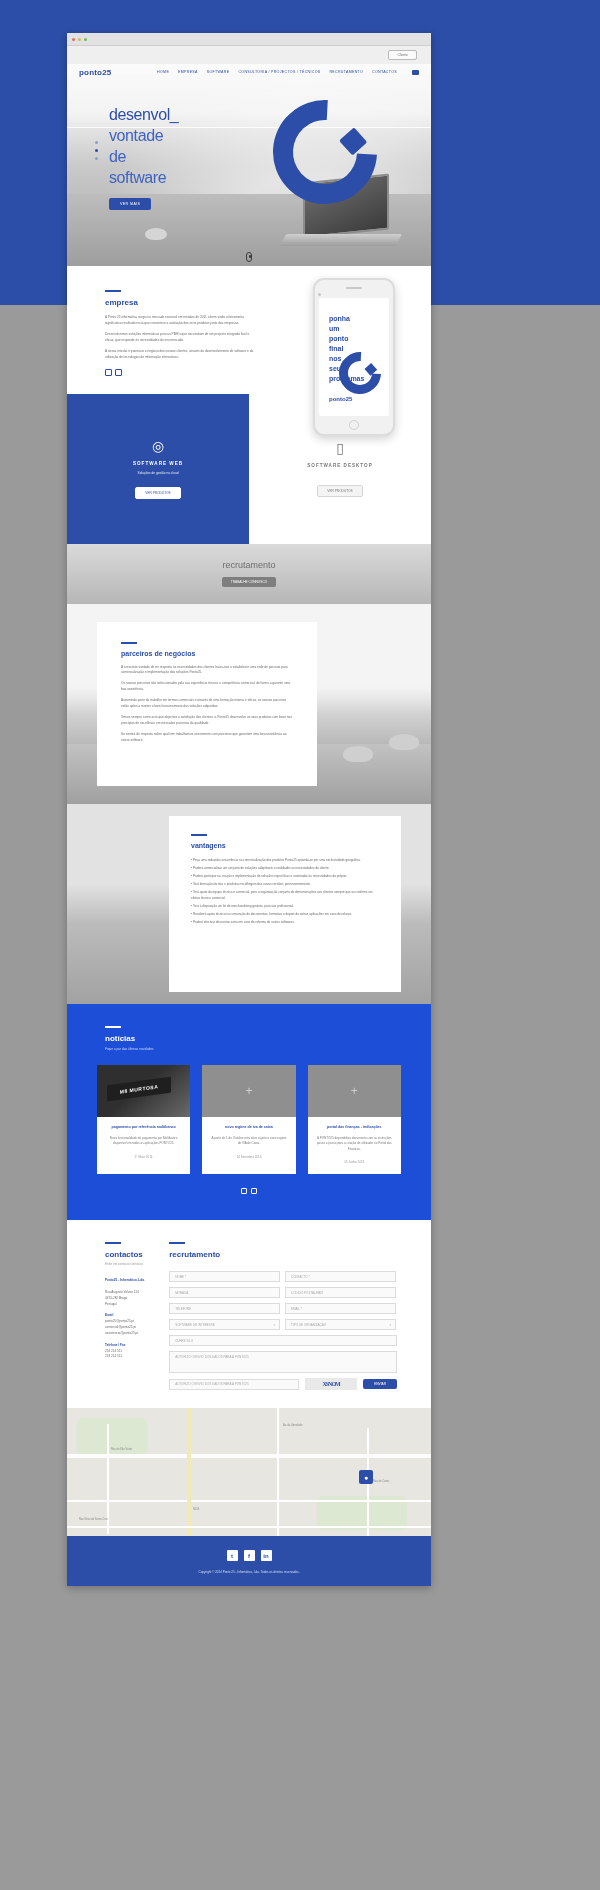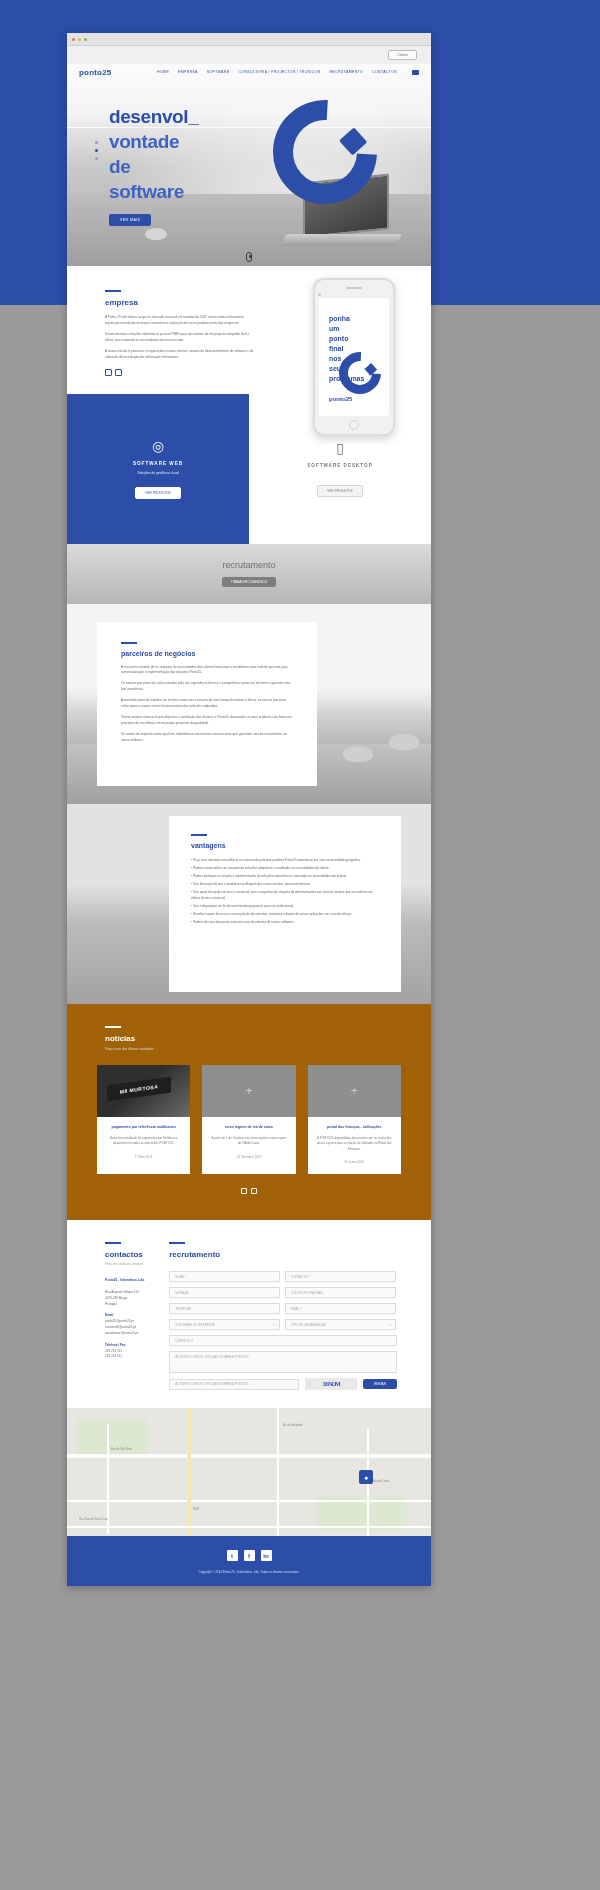--- a/index.html
+++ b/index.html
@@ -101,21 +101,21 @@
   }
   .hero-btn-top {
     position: absolute; right: 14px; top: 4px;
     font-size: 3.4px; color: #777; border: 1px solid #bbb; border-radius: 2px;
     padding: 2px 8px; background: rgba(255,255,255,.7);
   }
   .hero-copy {
     position: absolute; left: 42px; top: 58px; z-index: 4;
   }
   .hero-copy h1 {
-    font-size: 19px; line-height: 1.32; color: #2c4ea8; font-weight: bold;
+    font-size: 16px; line-height: 1.32; color: #2c4ea8; font-weight: normal;
     letter-spacing: -.4px;
   }
   .hero-copy h1 .w2 { color: #3f63c4; }
   .hero-btn {
     margin-top: 10px; display: inline-block;
     background: #2c4ea8; color: #fff; font-size: 3.6px;
     padding: 4px 11px; border-radius: 2px; letter-spacing: .4px;
   }
   .hero-dots {
     position: absolute; left: 28px; top: 95px; display: flex; flex-direction: column; gap: 5px; z-index: 4;
@@ -212,21 +212,21 @@
     overflow: hidden;
   }
   .vantagens .bg-room { position:absolute; inset:0; background: linear-gradient(180deg,#e2e2e2 0 40%, #bbbbbb 60%, #a2a2a2 100%); }
   .card-white.right {
     left: auto; right: 30px; top: 12px; bottom: 12px; width: 232px; padding: 18px 22px;
   }
   .bullets { font-size: 3.1px; line-height: 1.95; color: #6a6a6a; }
   .bullets li { list-style: none; margin-bottom: 2px; }
 
   
-  .noticias { background: #a16207; padding: 22px 0 26px 0; }
+  .noticias { background: #1d4ed8; padding: 22px 0 26px 0; }
   .noticias-inner { padding-left: 38px; }
   .noticias h2 { color: #fff; font-size: 8px; font-weight: bold; }
   .noticias .rule { background: #fff; }
   .noticias .sub { color: #cfd8f0; font-size: 3.2px; margin-top: 4px; }
   .news-row { display: flex; gap: 12px; padding: 0 30px; margin-top: 14px; }
   .news-card { flex: 1; background: #fff; }
   .news-thumb { height: 52px; background: #8f8f8f; position: relative; }
   .news-thumb.photo { background: linear-gradient(140deg,#2f2f2f 0 45%, #6a6a6a 100%); }
   .news-thumb.photo .sign {
     position: absolute; left: 10px; top: 16px; width: 64px; height: 16px;

